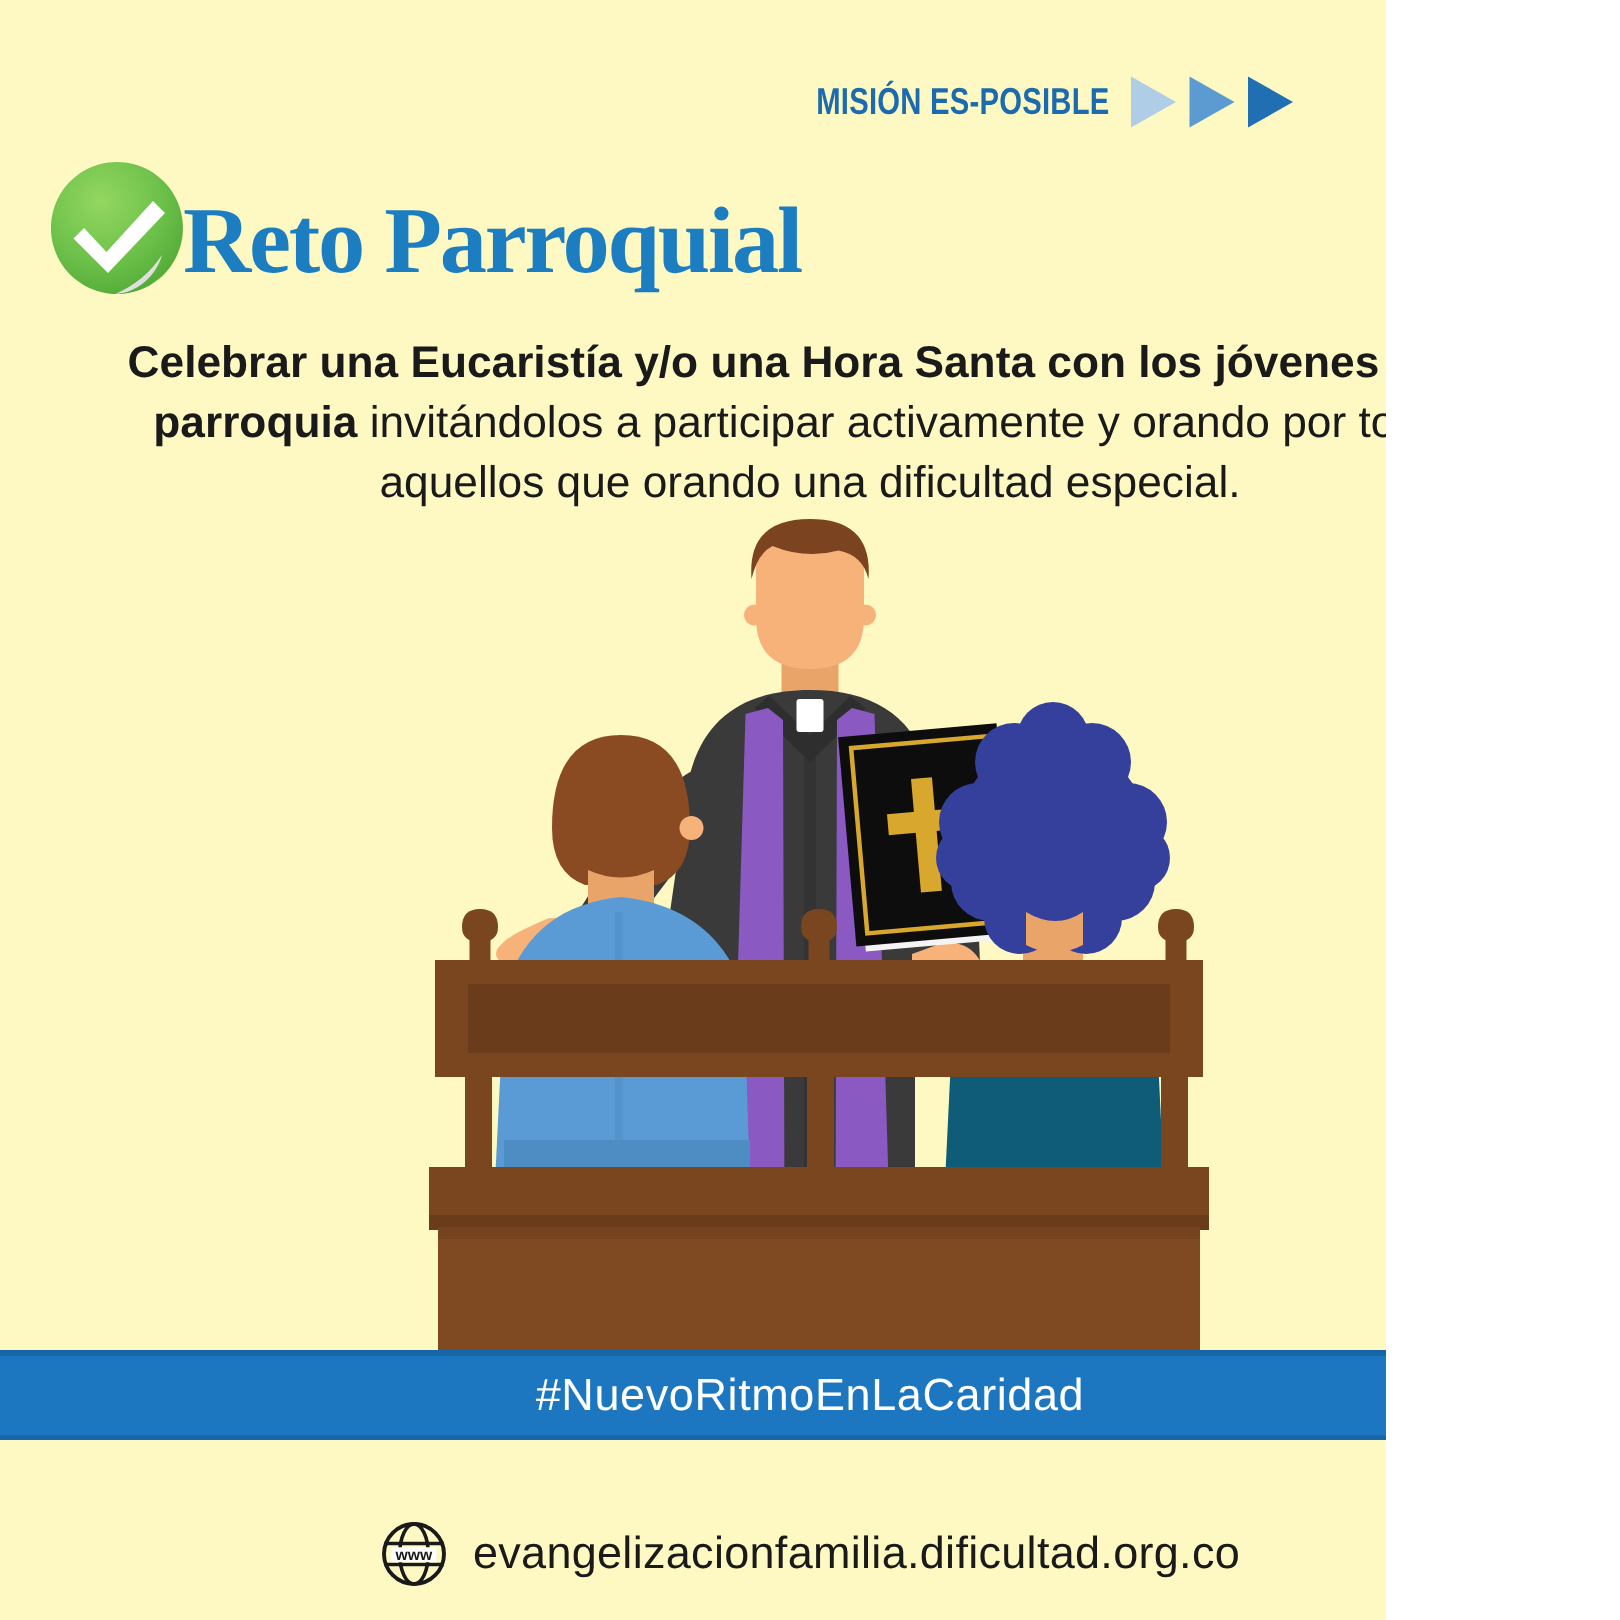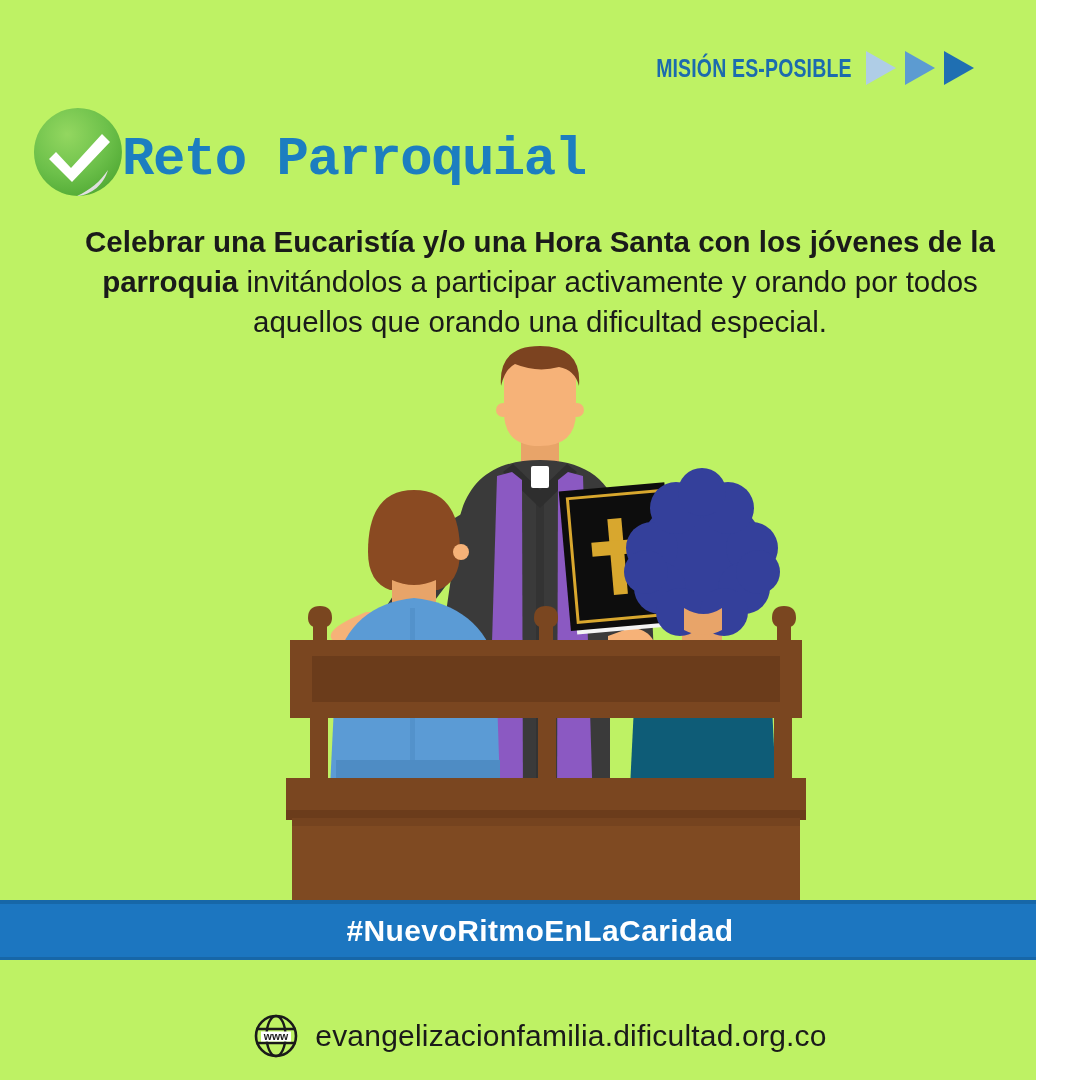--- a/index.html
+++ b/index.html
@@ -6,23 +6,23 @@
   html, body {
     margin: 0;
     padding: 0;
     background: #ffffff;
   }
   body {
     font-family: "Liberation Sans", sans-serif;
   }
   #poster {
     position: relative;
-    width: 1036px;
+    width: 924px;
     height: 1080px;
-    background: #bef264;
+    background: #fef9c3;
     overflow: hidden;
   }
 
   
   #brand {
     position: absolute;
     top: 50px;
     right: 62px;
     display: flex;
     align-items: center;
@@ -64,23 +64,23 @@
     height: 112px;
   }
   #check-sticker {
     position: relative;
     width: 96px;
     height: 96px;
     flex: 0 0 auto;
     margin-right: -4px;
   }
   #title-text {
-    font-family: Liberation Mono, monospace;
+    font-family: Liberation Serif, serif;
     font-weight: bold;
-    font-size: 54px;
+    font-size: 63px;
     line-height: 1;
     color: #1C7EC0;
     letter-spacing: -1.5px;
     white-space: nowrap;
     margin-top: 16px;
   }
 
   
   #body-copy {
     position: absolute;
@@ -119,21 +119,20 @@
     align-items: center;
   }
   .hashtag {
     flex: 1 1 0;
     text-align: center;
     color: #ffffff;
     font-family: "Liberation Sans Narrow", "Liberation Sans", sans-serif;
     font-size: 30px;
     letter-spacing: 0.4px;
     white-space: nowrap;
-    font-weight: bold;
   }
 
   
   #footer {
     position: absolute;
     left: 0;
     bottom: 16px;
     width: 1080px;
     height: 56px;
     display: flex;

